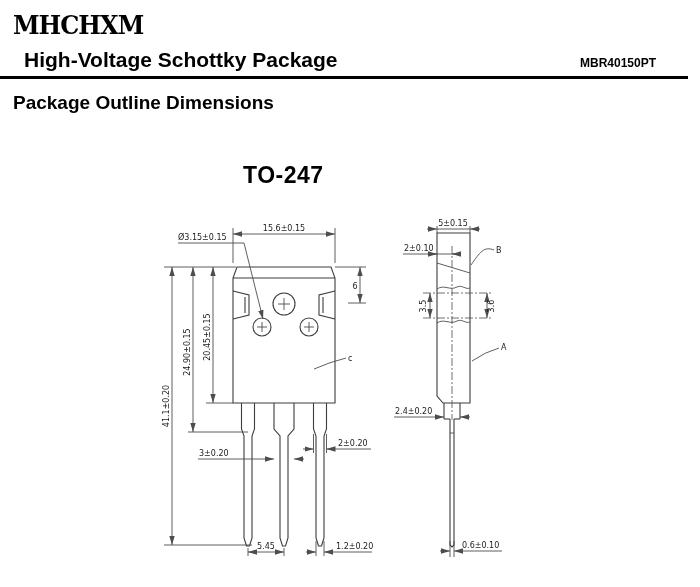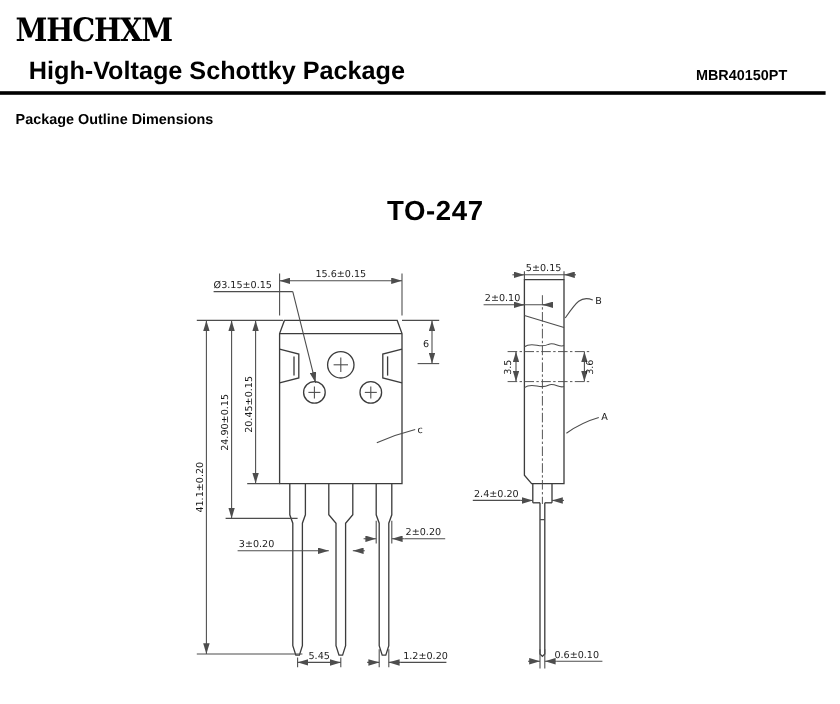--- a/index.html
+++ b/index.html
@@ -4,22 +4,22 @@
 <style>
   html,body { margin:0; padding:0; background:#ffffff; }
   body { width:700px; height:587px; position:relative; overflow:hidden;
          font-family:"Liberation Sans", sans-serif; color:#000; }
   .logo { position:absolute; left:13px; top:8px;
           font-family:"DejaVu Serif", serif; font-weight:bold; font-size:24px;
           letter-spacing:-1px; transform:scaleY(1.12); transform-origin:left top; }
   .title { position:absolute; left:24px; top:48px; font-size:21px; font-weight:bold; }
   .part  { position:absolute; right:44px; top:56px; font-size:12px; font-weight:bold; }
   .rule  { position:absolute; left:0; top:76px; width:688px; height:3px; background:#000; }
-  .section { position:absolute; left:13px; top:92px; font-size:12px; font-weight:bold; }
-  .pkg   { position:absolute; left:243px; top:162px; width:160px; text-align:right;
+  .section { position:absolute; left:13px; top:92px; font-size:19px; font-weight:bold; }
+  .pkg   { position:absolute; left:243px; top:162px; width:160px; text-align:left;
            font-size:23px; font-weight:bold; letter-spacing:0.5px; }
   svg.draw { position:absolute; left:0; top:0; }
   svg.draw text { font-family:"DejaVu Sans", sans-serif; font-size:8px; fill:#1a1a1a; }
   .thin  { stroke:#4d4d4d; stroke-width:0.9; fill:none; }
   .body  { stroke:#3c3c3c; stroke-width:1.1; fill:none; }
   .cl    { stroke:#4d4d4d; stroke-width:0.8; fill:none; stroke-dasharray:8 2 2 2; }
 </style>
 </head>
 <body>
 

